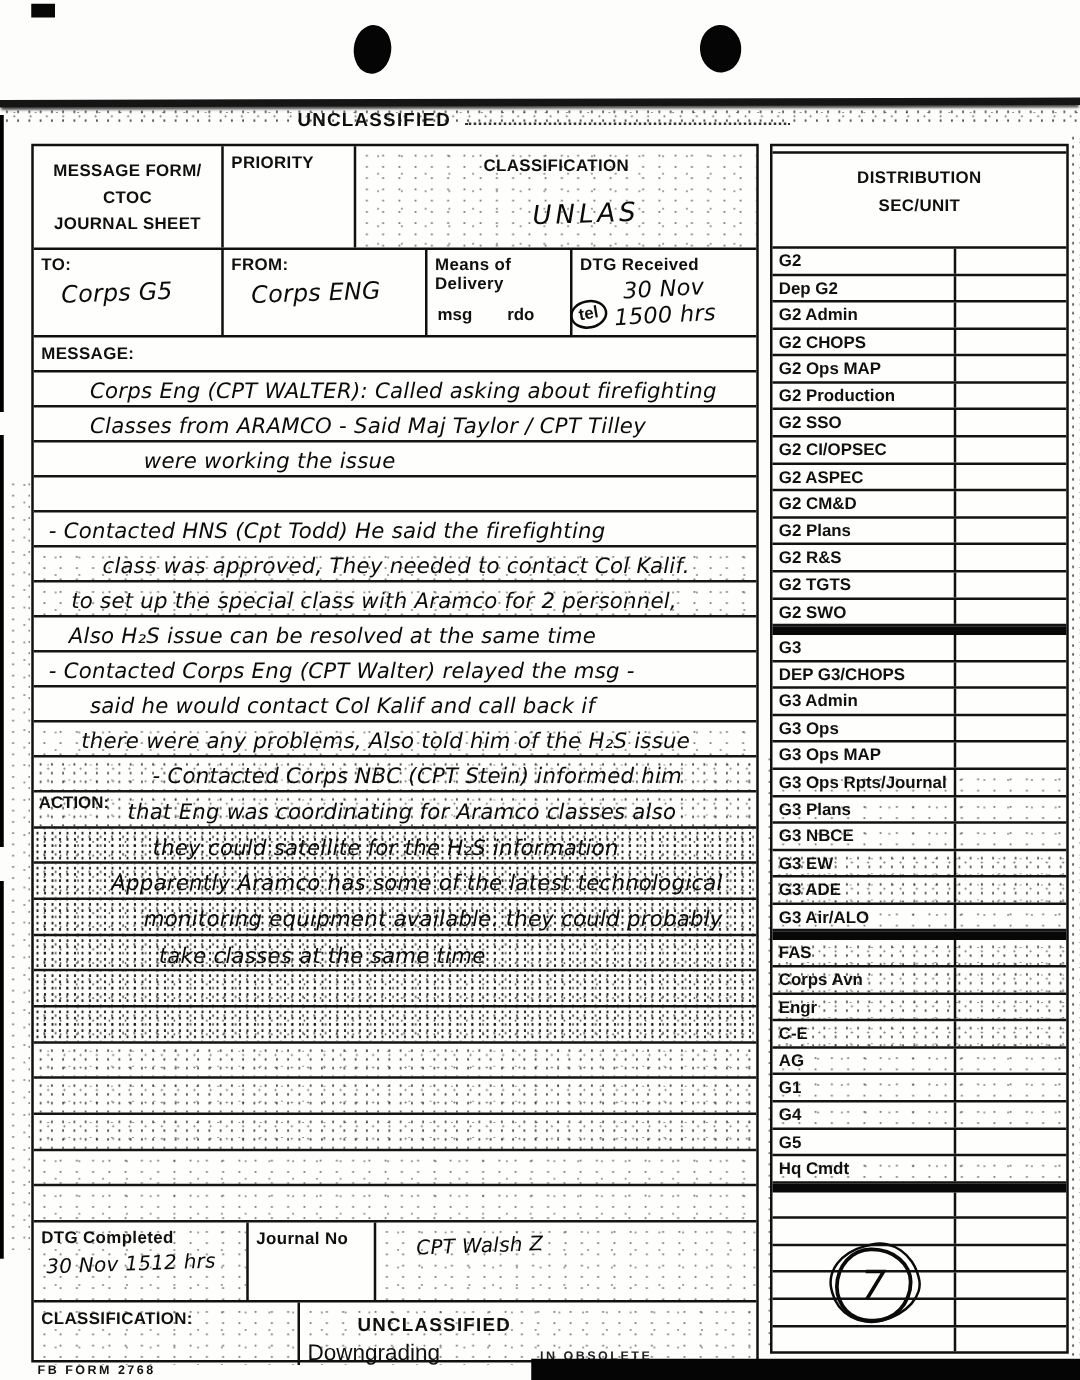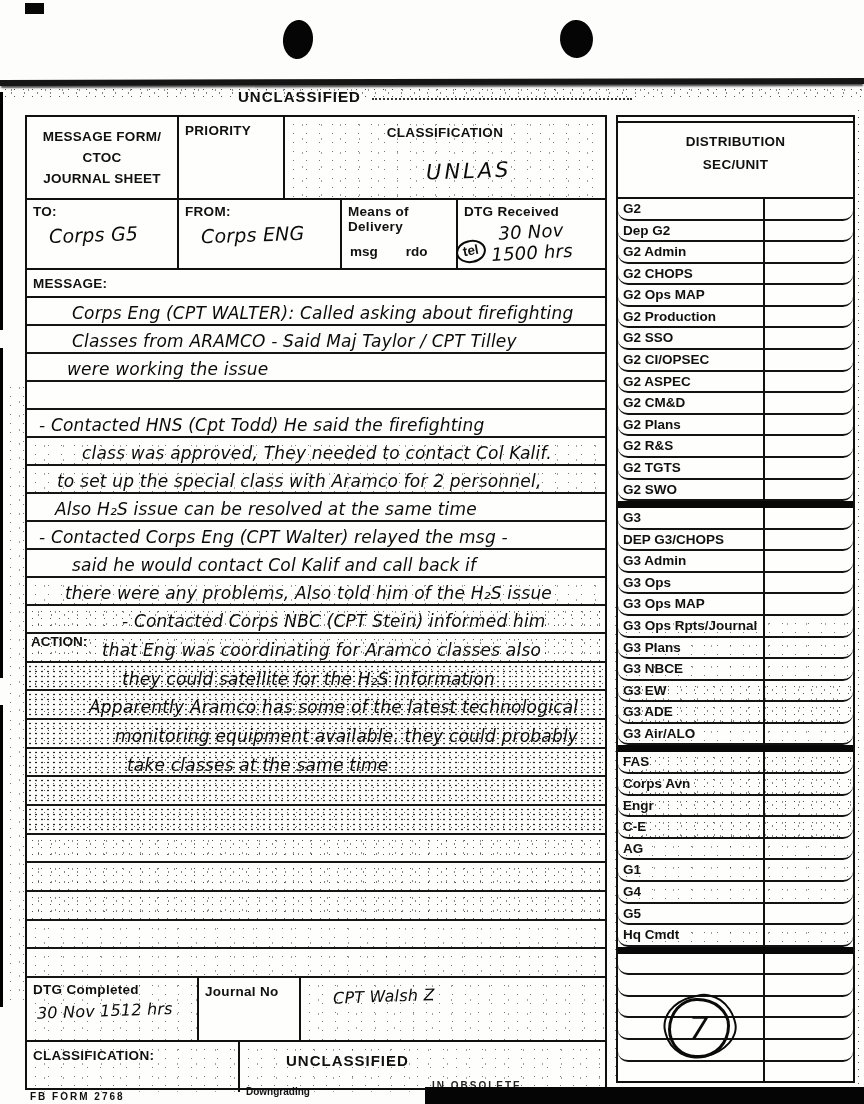--- a/index.html
+++ b/index.html
@@ -68,31 +68,31 @@
 
   #action-area { position:relative; height:344px; display:flex; flex-direction:column; }
   #action-area .rule-row { flex:1; height:auto; }
   #action-label { position:absolute; left:4px; top:0; font-size:13.5px; font-weight:bold; z-index:2; }
 
   #row-dtg { height:64px; }
   #row-dtg .hw { font-size:16px; }
   #row-class { height:50px; border-bottom:none; }
   #class-val { padding-left:46px; padding-top:10px; }
   #class-val .val { font-size:15px; font-weight:bold; letter-spacing:1px; }
-  #class-val .down { font-size:10px; font-weight:bold; margin-top:17px; margin-left:-40px; }
+  #class-val .down { font-size:18px; font-weight:normal; margin-top:3px; margin-left:-40px; }
   #actioned-hw { margin:2px 0 0 26px; transform:rotate(-2deg); font-size:22px; }
 
   
   #dist { position:absolute; left:616px; top:115px; width:239px; height:968px;
     border:2.5px solid #101010; background:#fefefd; display:flex; flex-direction:column; }
   #dist-header { height:82px; border-bottom:2.5px solid #101010; text-align:center;
     padding-top:14px; position:relative; line-height:1.7; flex:none; }
   #dist-header::before { content:""; position:absolute; left:0; right:0; top:4px; border-top:2.5px solid #101010; }
   #dist-rows { flex:1; display:flex; flex-direction:column; }
-  .drow { flex:1; display:flex; border-bottom:2px solid #131313;border-radius:10px; }
+  .drow { flex:1; display:flex; border-bottom:2px solid #131313; }
   .drow:last-child { border-bottom:none; }
   .dlabel { flex:1; font-size:13.5px; font-weight:bold; padding:2px 0 0 5px; white-space:nowrap; overflow:hidden; }
   .dval { width:90px; border-left:2.5px solid #101010; }
   .dsep { flex:none; height:7px; background:#080808; }
 
   #page-circle { position:absolute; left:668px; top:998px; width:62px; height:60px;
     border:3px solid #0a0a0a; border-radius:48% 55% 52% 47% / 55% 48% 56% 50%;
     display:flex; align-items:center; justify-content:center; z-index:3; }
   #page-circle::before { content:""; position:absolute; inset:-6px -9px -3px -7px;
     border:2.5px solid #0a0a0a; border-radius:50% 45% 55% 50% / 46% 58% 44% 54%; transform:rotate(-14deg); }
@@ -168,21 +168,21 @@
       <span class="plabel">MESSAGE:</span>
     </div>
 
     <div class="rule-row">
         <span class="hw" style="padding-left:45px">Corps Eng  (CPT WALTER):  Called asking about firefighting</span>
       </div>
     <div class="rule-row">
         <span class="hw" style="padding-left:45px">Classes from ARAMCO -  Said Maj Taylor / CPT Tilley</span>
       </div>
     <div class="rule-row">
-        <span class="hw" style="padding-left:40px">were working the issue</span>
+        <span class="hw" style="padding-left:88px">were working the issue</span>
       </div>
     <div class="rule-row"></div>
     <div class="rule-row">
         <span class="hw" style="padding-left:12px">- Contacted HNS (Cpt Todd)  He said the firefighting</span>
       </div>
     <div class="rule-row noise-l">
         <span class="hw" style="padding-left:55px">class was approved, They needed to contact Col Kalif.</span>
       </div>
     <div class="rule-row noise-l">
         <span class="hw" style="padding-left:30px">to set up the special class with Aramco for 2 personnel,</span>

